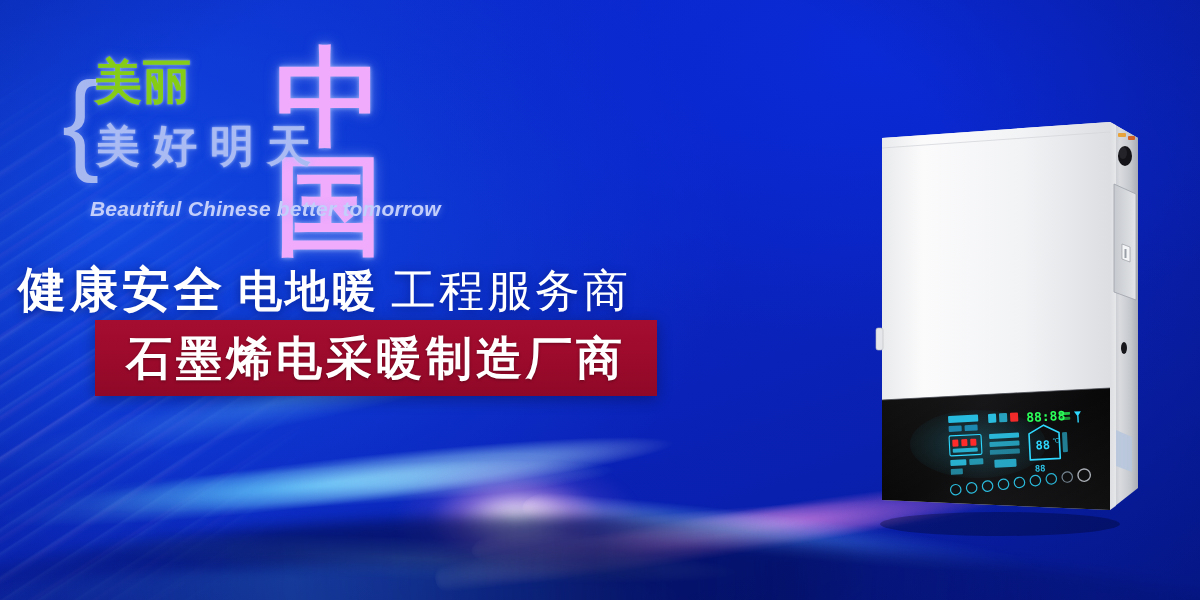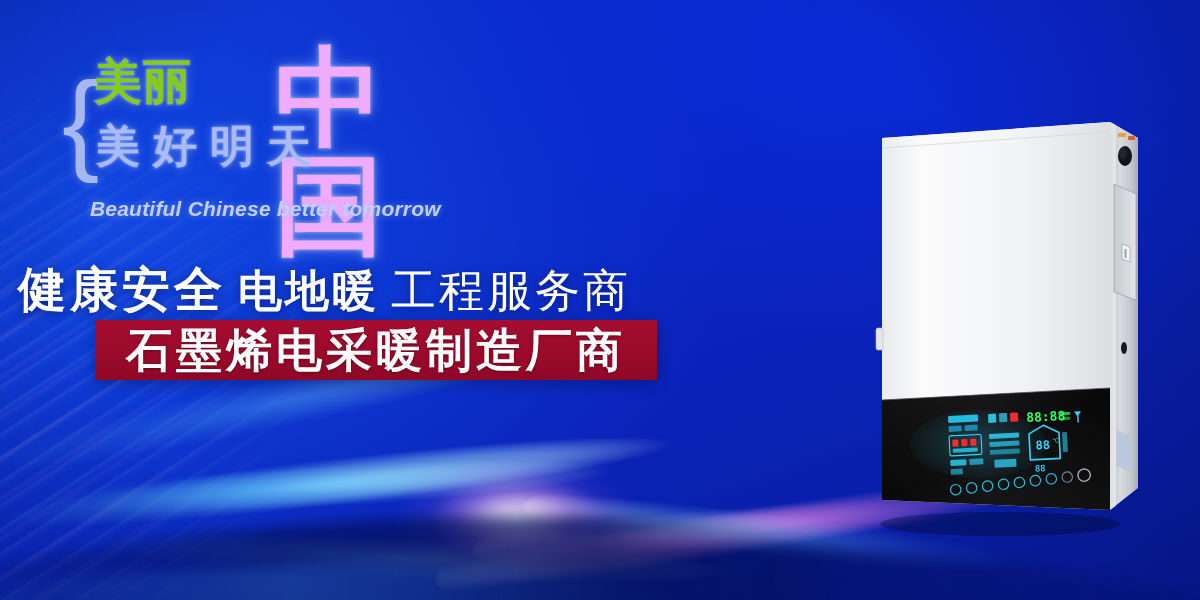--- a/index.html
+++ b/index.html
@@ -175,21 +175,21 @@
     white-space:nowrap;
     color:#ffffff;
     text-shadow:0 2px 10px rgba(0,15,90,.55);
   }
   .hl-a{font-size:48px;letter-spacing:4px;font-weight:bold;vertical-align:baseline;}
   .hl-b{font-size:44px;letter-spacing:3px;font-weight:bold;padding:0 12px;text-align:right;}
   .hl-c{font-size:45px;letter-spacing:3px;font-weight:normal;}
 
   
   .redbar{
-    position:absolute;left:95px;top:320px;width:562px;height:60px;
+    position:absolute;left:95px;top:320px;width:562px;height:76px;
     background:linear-gradient(180deg,#a50d30 0%,#9b0a2b 55%,#8f0827 100%);
     box-shadow:0 3px 14px rgba(0,0,0,.30);
   }
   .redbar-text{
     position:absolute;left:0;right:0;top:50%;transform:translateY(-50%);
     text-align:center;color:#ffffff;
     font-size:46px;letter-spacing:4px;font-weight:bold;line-height:1;
     text-shadow:0 1px 3px rgba(0,0,0,.35);
   }
 

